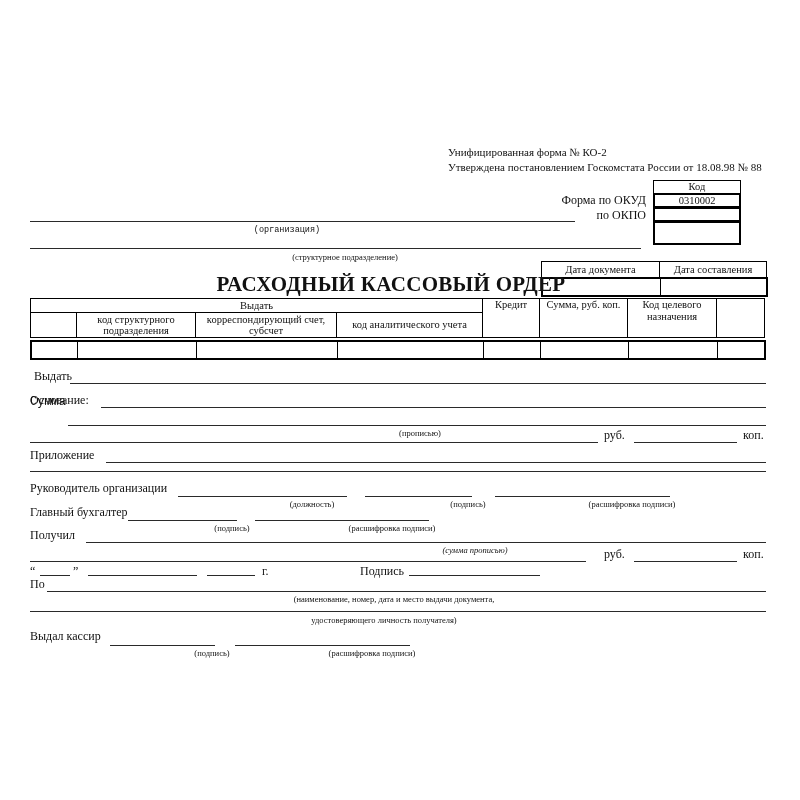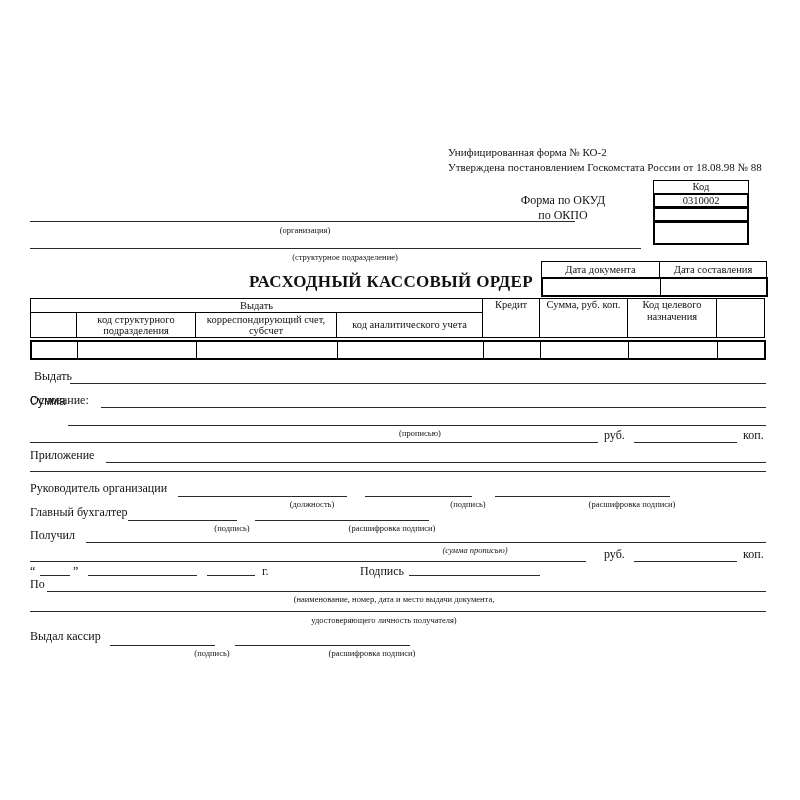--- a/index.html
+++ b/index.html
@@ -1,26 +1,26 @@
 <!DOCTYPE html>
 <html><head>
 <meta charset="utf-8">
 <style>
   html,body{margin:0;padding:0;background:#fff;}
   .page{position:relative;width:800px;height:800px;background:#ffffff;overflow:hidden;
         font-family:"Liberation Serif","DejaVu Serif",serif;color:#111;}
   .lb{position:absolute;font-size:12px;line-height:13px;white-space:nowrap;}
-  .rlb{position:absolute;font-size:12px;line-height:13px;text-align:center;white-space:nowrap;}
+  .rlb{position:absolute;font-size:12px;line-height:13px;text-align:right;white-space:nowrap;}
   .ln{position:absolute;height:0;border-bottom:1px solid #2a2a2a;}
   .cap{position:absolute;font-size:8.5px;line-height:10px;text-align:center;width:300px;white-space:nowrap;}
   .hdr-note{position:absolute;left:448px;top:145px;font-size:11px;line-height:14.5px;white-space:nowrap;}
   .title{position:absolute;left:30px;top:272px;width:722px;text-align:center;
-         font-size:17px;font-weight:bold;letter-spacing:.3px;}
+         font-size:21px;font-weight:bold;letter-spacing:.3px;}
   
-  .code-table{position:absolute;left:653px;top:180px;width:96px;}
+  .code-table{position:absolute;left:653px;top:180px;width:88px;}
   .cr{border:1px solid #000;font-size:10.5px;line-height:12px;text-align:center;height:12px;background:#fff;}
   .cr.t{border-width:2px;margin-top:-1px;height:11px;}
   .cr.tall{height:20px;}
   
   table{border-collapse:collapse;table-layout:fixed;}
   .tbl{position:absolute;background:#fff;}
   .tbl td{border:1px solid #000;font-size:10.5px;line-height:11.5px;text-align:center;
           padding:0 2px;font-family:inherit;overflow:hidden;}
   .thick{border:2px solid #000;}
   .thick td{border:1px solid #000;}
@@ -43,21 +43,21 @@
   <div class="code-table">
     <div class="cr">Код</div>
     <div class="cr t">0310002</div>
     <div class="cr t"></div>
     <div class="cr t tall"></div>
   </div>
   <div class="rlb" style="left:480px;top:194px;width:166px;">Форма по ОКУД</div>
   <div class="rlb" style="left:480px;top:209px;width:166px;">по ОКПО</div>
 
   <div class="ln" style="left:30px;top:221px;width:545px;"></div>
-  <div class="cap" style="left:155px;top:225px;">(организация)</div>
+  <div class="cap" style="left:137px;top:225px;font-family:Liberation Mono, monospace;">(организация)</div>
   <div class="ln" style="left:30px;top:248px;width:611px;"></div>
   <div class="cap" style="left:195px;top:252px;">(структурное подразделение)</div>
 
   <table class="tbl" style="left:541px;top:261px;width:225px;">
     <colgroup>
         <col style="width:118px">
         <col style="width:107px">
       </colgroup>
     <tbody>
         <tr class="dh">

